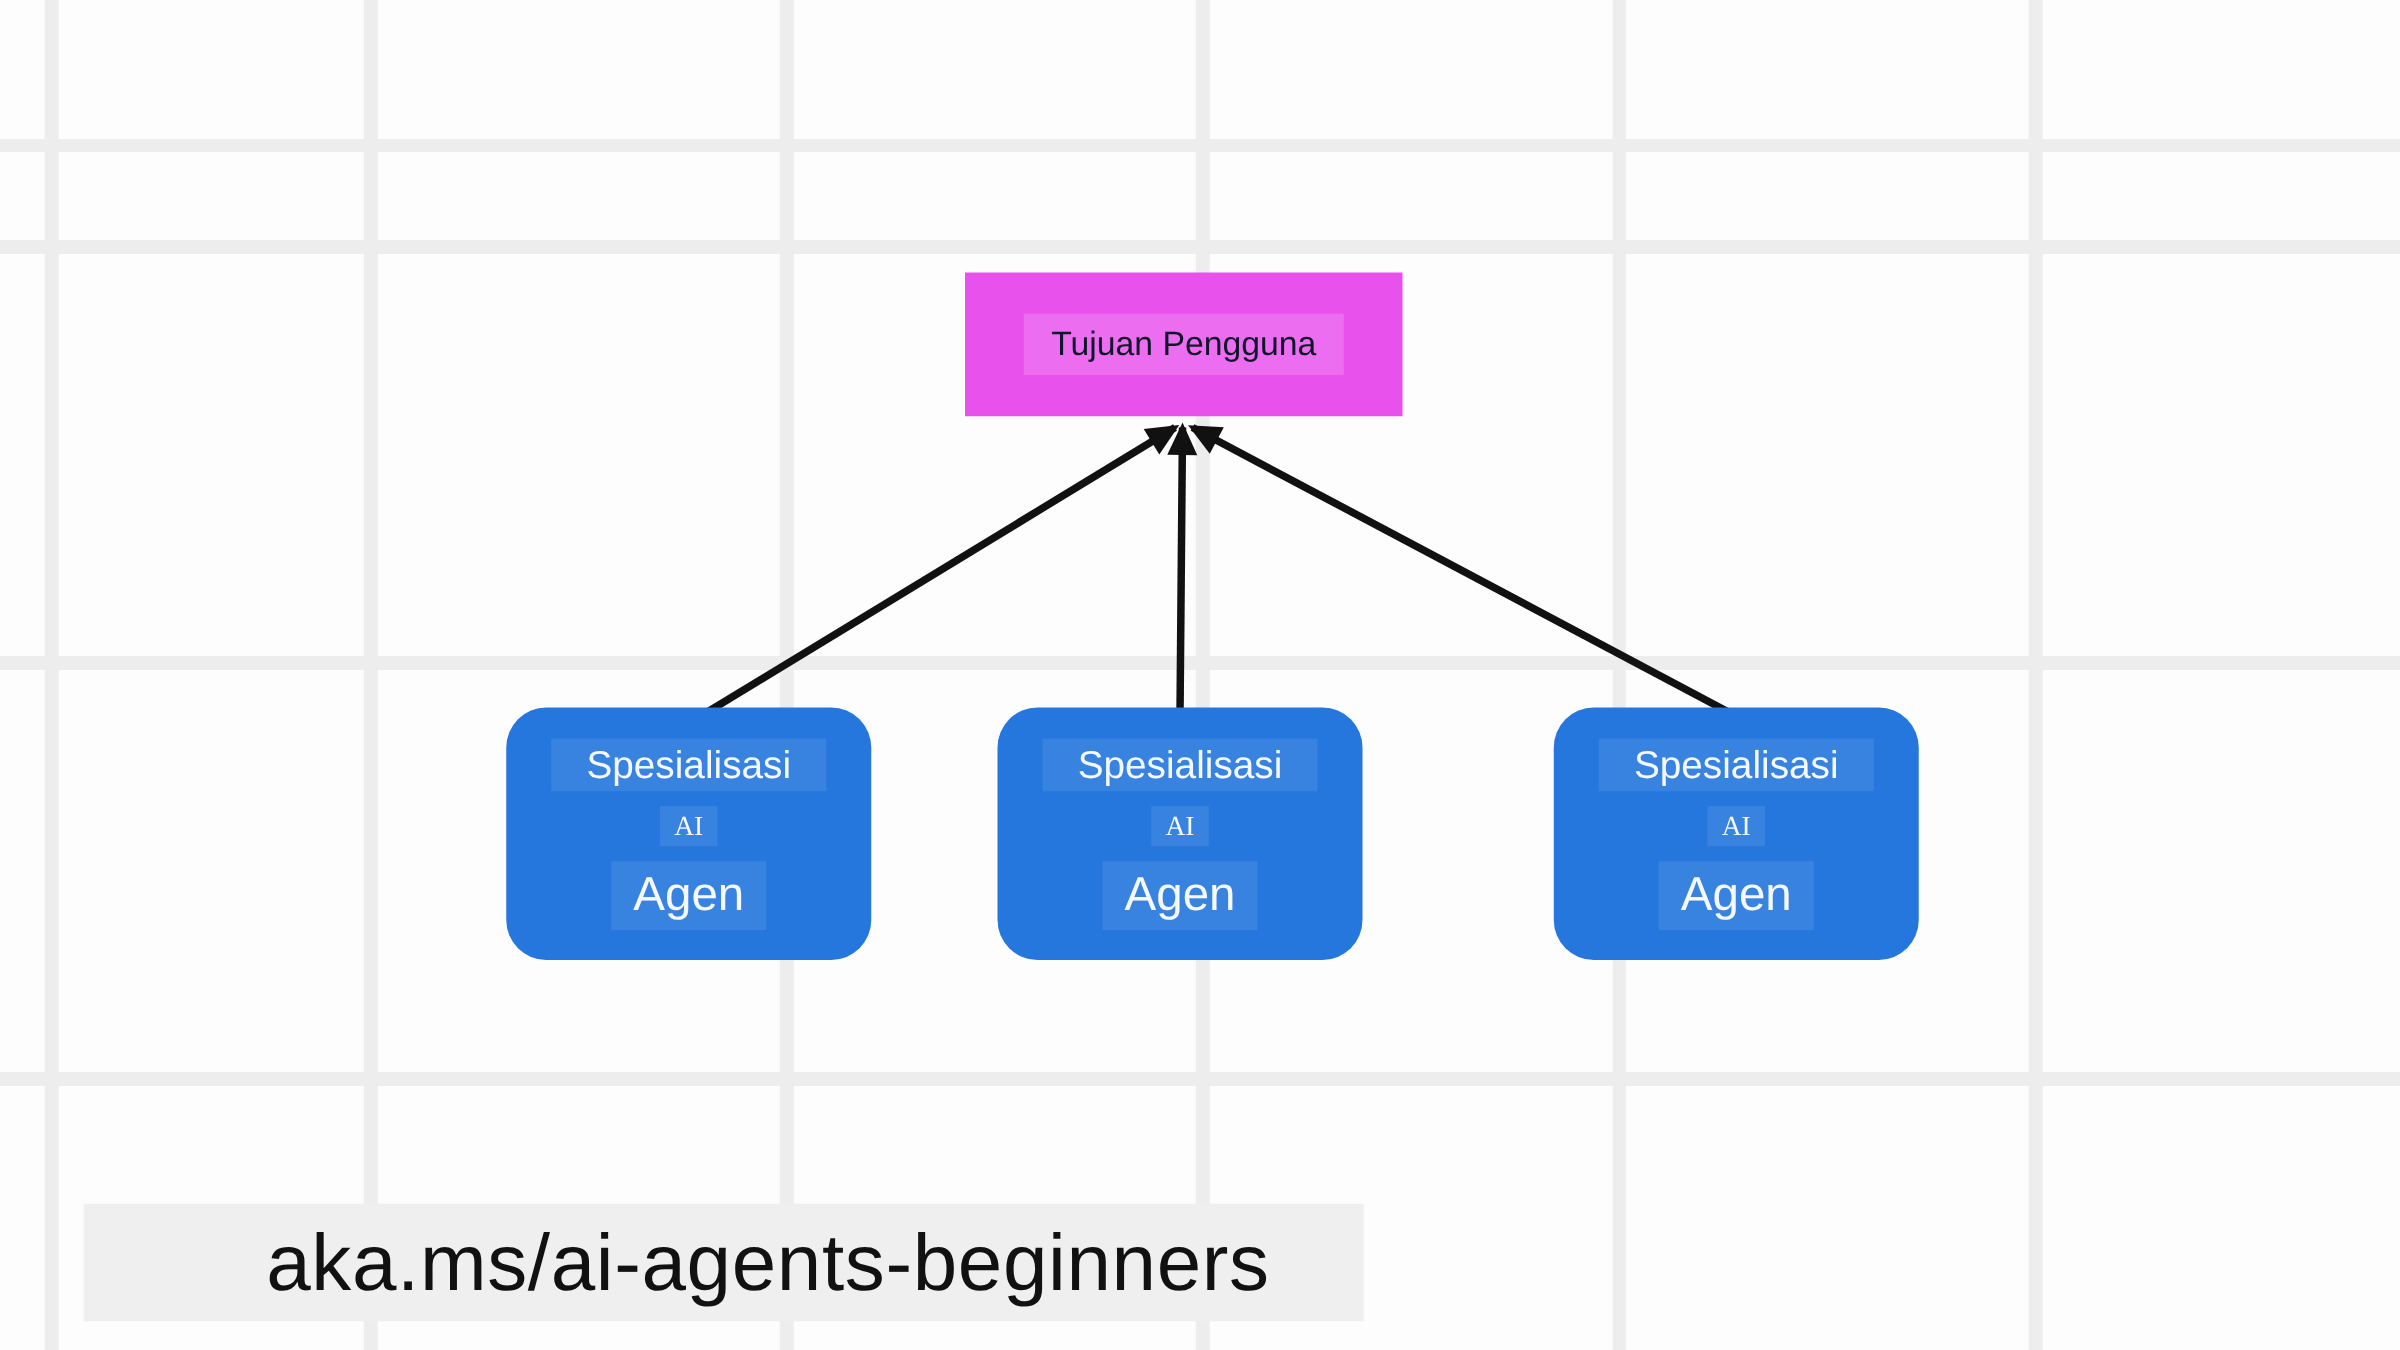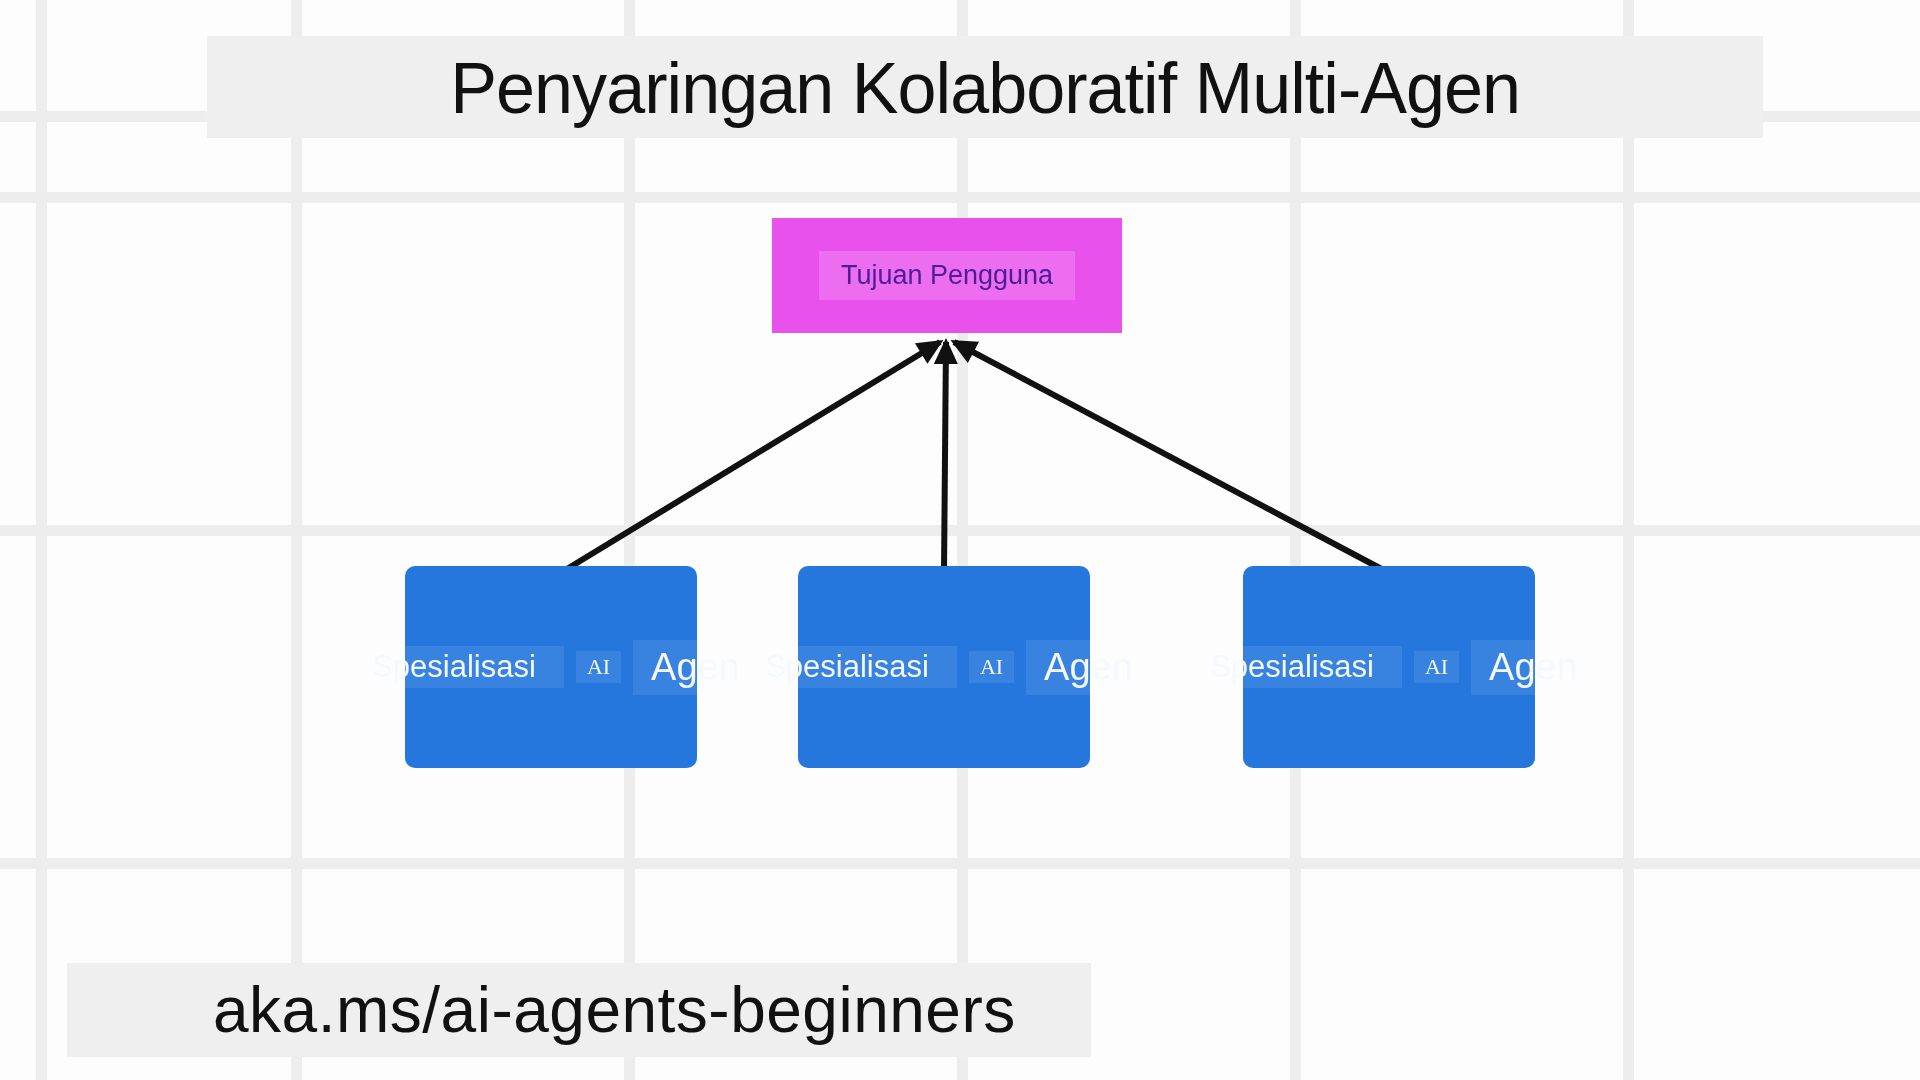--- a/index.html
+++ b/index.html
@@ -58,35 +58,35 @@
     position: absolute;
     left: 772px; top: 218px;
     width: 350px; height: 115px;
     background: var(--goal-fill, #e951ec);
     display: flex;
     align-items: center;
     justify-content: center;
   }
   .goal-hl {
     background: rgba(255,255,255,0.16);
-    color: #4c1d95;
+    color: #0f172a;
     font-size: 27px;
     padding: 9px 22px;
     white-space: nowrap;
   }
 
   
   .agent-box {
     position: absolute;
     top: 566px;
     width: 292px; height: 202px;
     background: var(--agent-fill, #2677dd);
-    border-radius: 10px;
+    border-radius: 32px;
     display: flex;
-    flex-direction: row;
+    flex-direction: column;
     align-items: center;
     justify-content: center;
     gap: 12px;
     color: var(--text-light, #fff);
   }
   .agent-1 { left: 405px; }
   .agent-2 { left: 798px; }
   .agent-3 { left: 1243px; }
   .hl {
     background: rgba(255,255,255,0.09);
@@ -110,23 +110,20 @@
   }
   .arrowhead-path {
     fill: var(--arrow, #111);
   }
 </style>
 </head>
 <body>
 
 <div class="canvas">
 
-  <div class="band title-band">
-    <span class="title-text">Penyaringan Kolaboratif Multi-Agen</span>
-  </div>
 
   <svg class="arrows" viewBox="0 0 1920 1080">
     <defs>
       <marker id="ah" markerUnits="userSpaceOnUse" markerWidth="28" markerHeight="26" refX="23" refY="13" orient="auto">
         <path class="arrowhead-path" d="M1,1 L27,13 L1,25 Z"></path>
       </marker>
     </defs>
     <line x1="562" y1="572" x2="940" y2="342" marker-end="url(#ah)"></line>
     <line x1="944" y1="572" x2="946" y2="342" marker-end="url(#ah)"></line>
     <line x1="1391" y1="574" x2="954" y2="342" marker-end="url(#ah)"></line>

